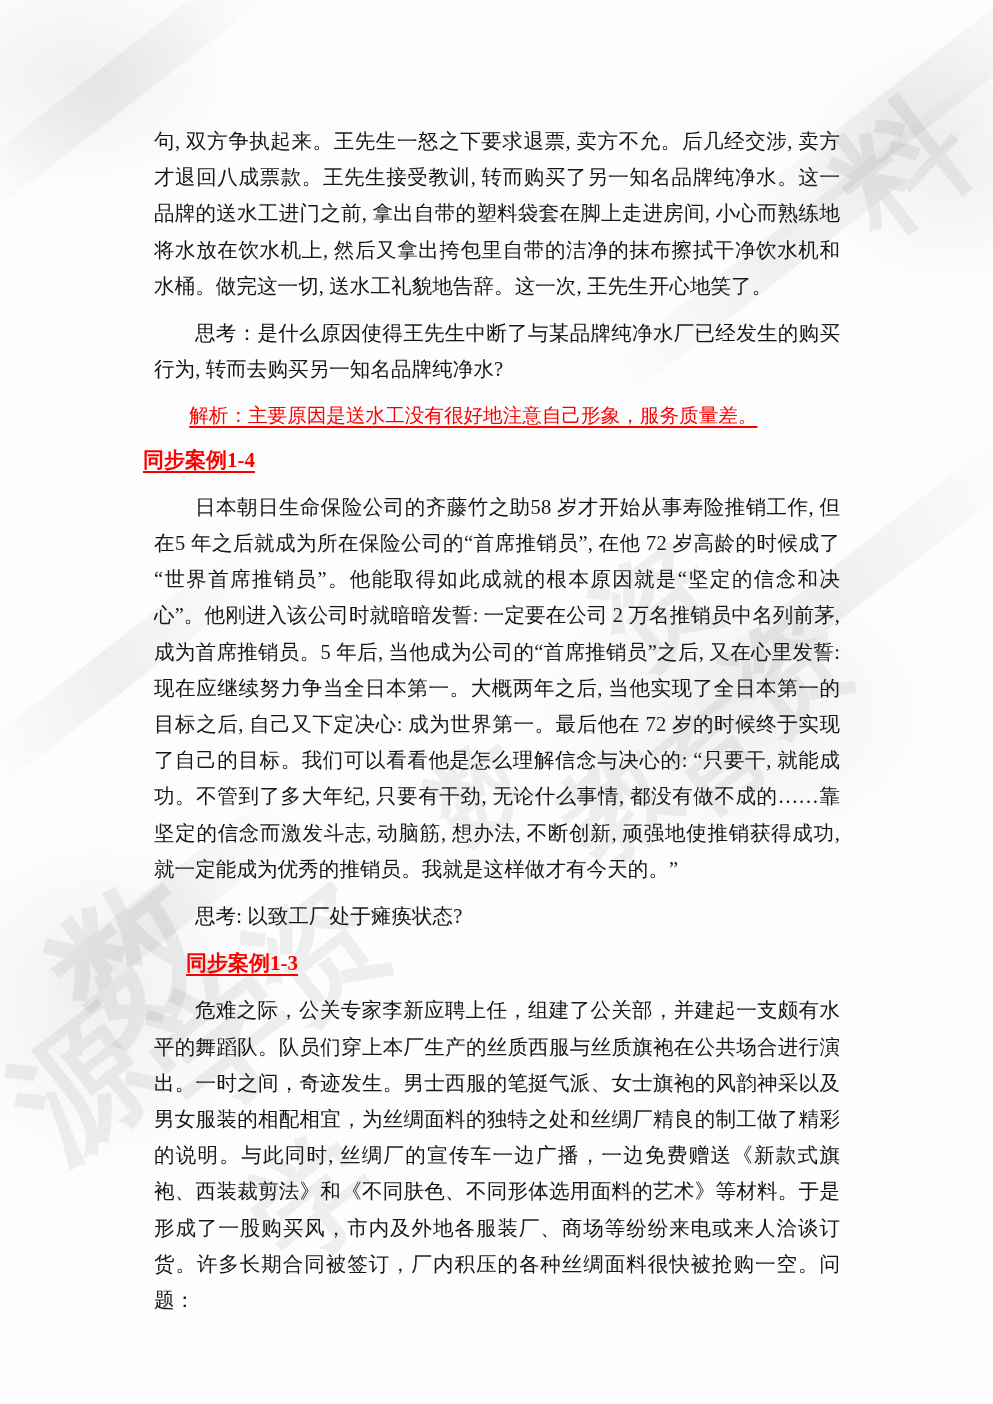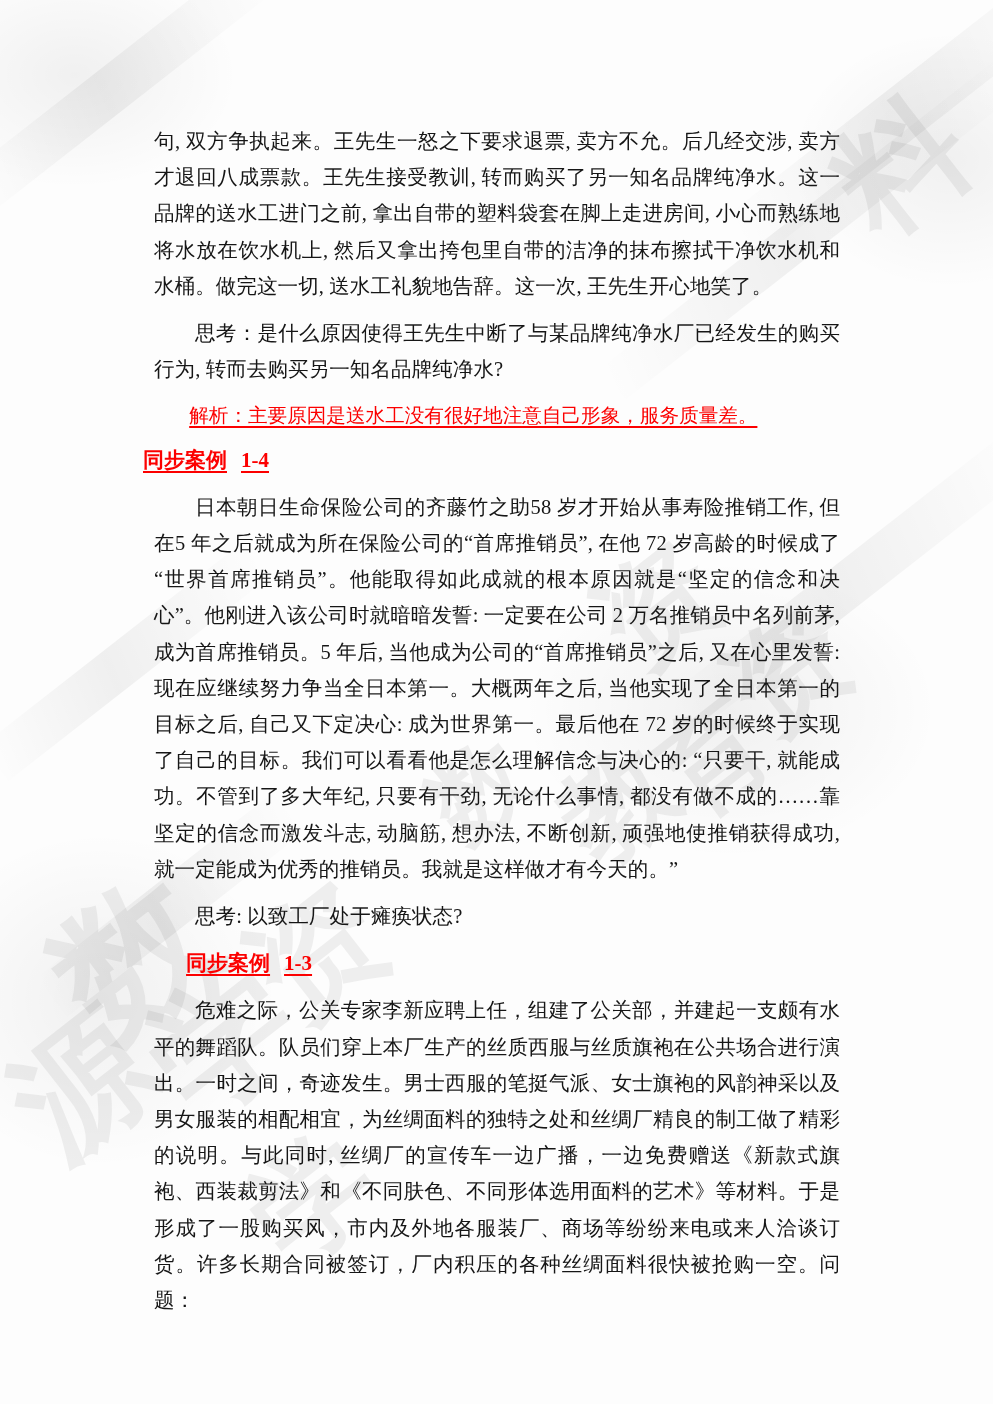--- a/index.html
+++ b/index.html
@@ -97,21 +97,20 @@
     color: #fc0000;
     font-weight: 700;
     text-decoration: underline;
     text-decoration-color: #fc0000;
     text-underline-offset: 4px;
     text-decoration-thickness: 1.6px;
   }
   .case-heading .num {
     font-family: "Liberation Serif", "DejaVu Serif", serif;
     font-weight: 700;
-    margin-left: 14px;
   }
   .heading-indent {
     padding-left: 2.05em;
   }
 
   .spacer-line {
     height: 36.2px;
   }
 </style>
 </head>

